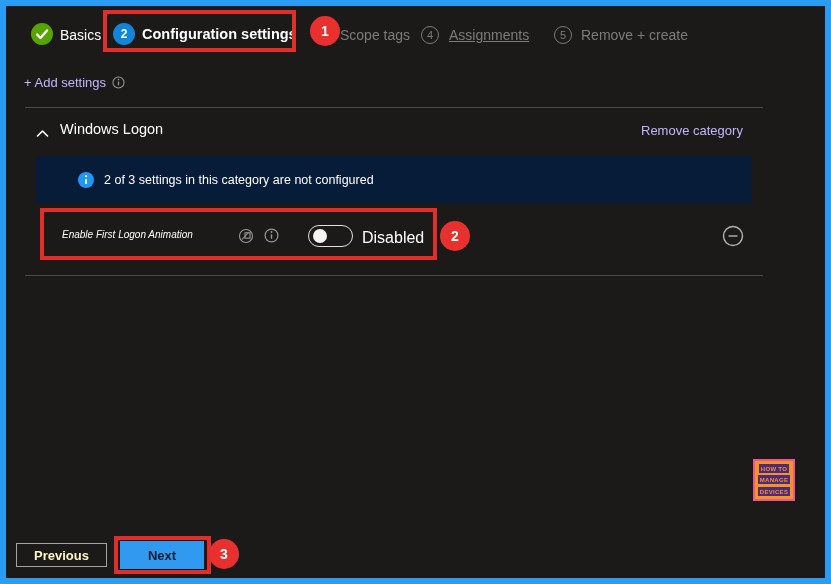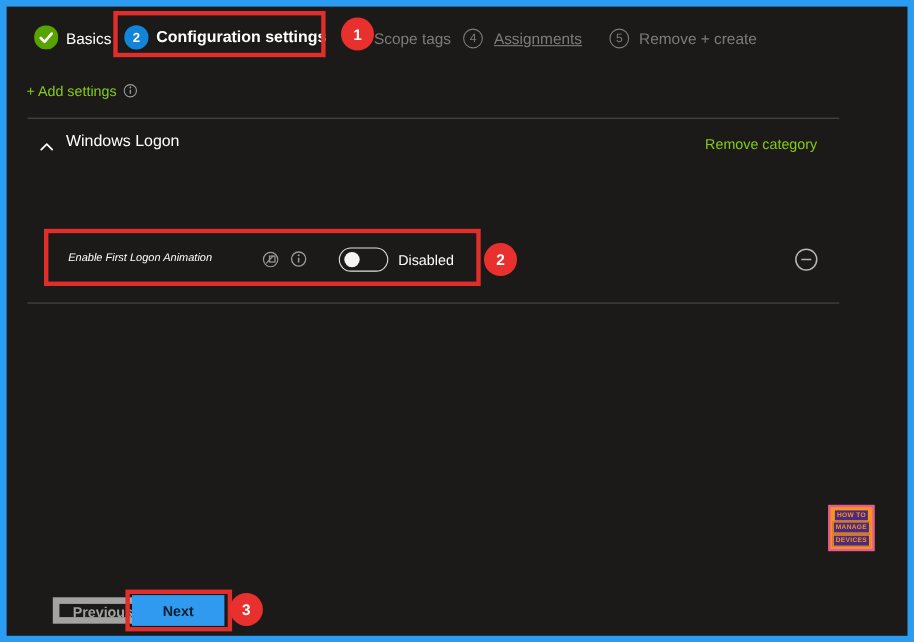--- a/index.html
+++ b/index.html
@@ -16,45 +16,45 @@
     background:#1285d8; color:#ffffff; font-size:12px; font-weight:bold; display:flex; align-items:center; justify-content:center; }
   .circle-idle { position:absolute; top:26px; width:18px; height:18px; border-radius:50%;
     border:1px solid #7e7c7a; color:#7e7c7a; font-size:11px; display:flex; align-items:center; justify-content:center; }
 
   
   .anno-box { position:absolute; border:4px solid #df2e2b; z-index:40; pointer-events:none; }
   .anno-badge { position:absolute; width:30px; height:30px; border-radius:50%; background:#e8312e; color:#ffffff;
     font-size:14px; font-weight:bold; display:flex; align-items:center; justify-content:center; z-index:45; }
 
   
-  .link { color:#84cc16; font-size:13px; white-space:nowrap; cursor:pointer; }
+  .link { color:#c4b5fd; font-size:13px; white-space:nowrap; cursor:pointer; }
 
   .divider { position:absolute; left:25px; width:738px; height:1px; background:#4c4a48; }
 
   
   .cat-title { position:absolute; left:60px; top:121px; color:#ffffff; font-size:14.5px; }
 
   
   .banner { position:absolute; left:36px; top:156px; width:716px; height:47px; background:#061c38;
     display:flex; align-items:center; }
   .banner-text { color:#ffffff; font-size:12.5px; margin-left:10px; }
 
   
   .setting-label { position:absolute; left:62px; top:229px; color:#ffffff; font-size:10px; white-space:nowrap;font-style:italic; }
   .toggle { position:absolute; left:308px; top:225px; width:45px; height:22px; border:1.5px solid #e3e1df;
     border-radius:11px; display:flex; align-items:center; padding-left:4px; cursor:pointer; background:transparent; }
   .toggle-knob { width:14px; height:14px; border-radius:50%; background:#f5f4f3; }
-  .setting-value { position:absolute; left:362px; top:229px; color:#ffffff; font-size:13px; }
+  .setting-value { position:absolute; left:362px; top:229px; color:#ffffff; font-size:16px; }
 
   .icon-btn { background:none; border:none; padding:0; cursor:pointer; position:absolute; }
 
   
   .btn-prev { position:absolute; left:16px; top:543px; width:91px; height:24px; background:transparent;
-    border:6px solid #a3a3a3; color:#a3a3a3; font-size:13px; font-weight:bold; cursor:pointer;
-    font-family:"Liberation Sans",sans-serif;margin-left:32px; }
+    border:1px solid #a3a3a3; color:#fef9c3; font-size:13px; font-weight:bold; cursor:pointer;
+    font-family:"Liberation Sans",sans-serif; }
   .btn-next { position:absolute; left:120px; top:541px; width:84px; height:28px; background:#2f9af0;
     border:none; color:#0e1c2b; font-size:13px; font-weight:bold; cursor:pointer;
     font-family:"Liberation Sans",sans-serif; }
 
   
   .wm { position:absolute; left:753px; top:459px; width:42px; height:42px; background:#f7941d;
     border:2px solid #e8579b; display:flex; flex-direction:column; align-items:center; padding-top:3px; }
   .wm-row { background:#4c2a7e; color:#f7941d; font-size:6px; font-weight:bold; line-height:8px;
     padding:1px 2px 0 2px; letter-spacing:0.3px; white-space:nowrap; }
   .wm-row + .wm-row { margin-top:1px; border:0.5px solid #f7941d; }
@@ -114,20 +114,30 @@
   <div class="divider" style="top:107px;"></div>
 
   <button class="icon-btn" style="left:36px; top:126px;">
     <svg width="13" height="9" viewBox="0 0 13 9">
       <polyline points="1.5,7 6.5,2 11.5,7" fill="none" stroke="#ffffff" stroke-width="1.6" stroke-linecap="round" stroke-linejoin="round"></polyline>
     </svg>
   </button>
   <span class="cat-title">Windows Logon</span>
   <span class="link" style="position:absolute; left:641px; top:123px;">Remove category</span>
 
+  <div class="banner">
+    <span style="margin-left:42px; display:flex;">
+      <svg width="16" height="16" viewBox="0 0 16 16">
+        <circle cx="8" cy="8" r="8" fill="#2196f3"></circle>
+        <line x1="8" y1="7" x2="8" y2="12" stroke="#ffffff" stroke-width="1.8"></line>
+        <circle cx="8" cy="4.2" r="1.1" fill="#ffffff"></circle>
+      </svg>
+    </span>
+    <span class="banner-text">2 of 3 settings in this category are not configured</span>
+  </div>
 
   <div>
     <span class="setting-label">Enable First Logon Animation</span>
 
     <span class="icon-btn" style="left:238px; top:228px;">
       <svg width="16" height="16" viewBox="0 0 16 16">
         <circle cx="8" cy="8" r="6.5" fill="none" stroke="#9b9997" stroke-width="1.1"></circle>
         <rect x="7" y="4.8" width="5" height="5.4" fill="none" stroke="#9b9997" stroke-width="1.1"></rect>
         <line x1="4" y1="11.5" x2="10.5" y2="4.5" stroke="#9b9997" stroke-width="1.1"></line>
       </svg>

